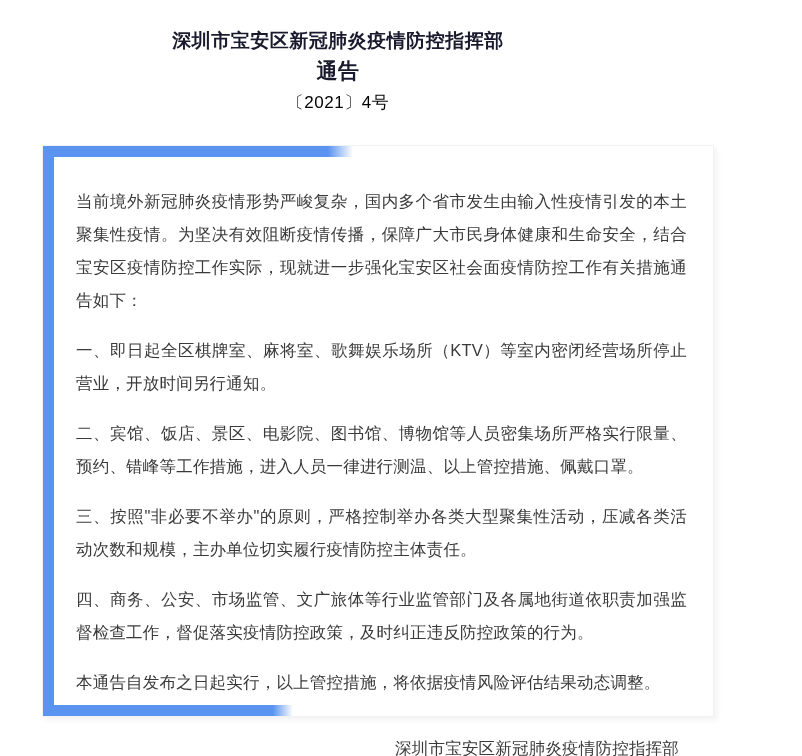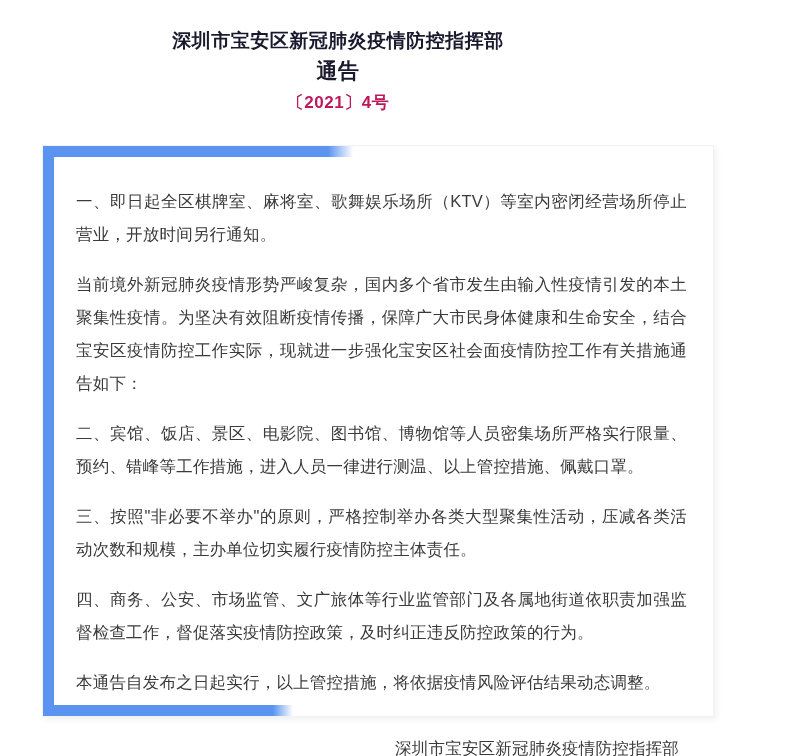--- a/index.html
+++ b/index.html
@@ -32,22 +32,22 @@
     font-weight: bold;
     color: #1a1a2e;
     letter-spacing: 0.5px;
     line-height: 1.55;
   }
   .doc-title-line.sub {
     font-size: 21px;
   }
   .doc-docnum {
     font-size: 17px;
-    font-weight: bold;
-    color: #be185d;
+    font-weight: normal;
+    color: #000000;
     line-height: 1.75;
     letter-spacing: 0.5px;
   }
 
   
   .notice-card {
     position: absolute;
     left: 42px;
     top: 145px;
     width: 672px;
@@ -131,23 +131,23 @@
     <div class="doc-docnum">〔2021〕4号</div>
   </div>
 
   <div class="notice-card">
     <div class="accent-left"></div>
     <div class="accent-top"></div>
     <div class="accent-bottom"></div>
 
     <div class="card-inner">
 
+      <p class="para">当前境外新冠肺炎疫情形势严峻复杂，国内多个省市发生由输入性疫情引发的本土聚集性疫情。为坚决有效阻断疫情传播，保障广大市民身体健康和生命安全，结合宝安区疫情防控工作实际，现就进一步强化宝安区社会面疫情防控工作有关措施通告如下：</p>
+
       <p class="para">一、即日起全区棋牌室、麻将室、歌舞娱乐场所（KTV）等室内密闭经营场所停止营业，开放时间另行通知。</p>
-
-      <p class="para">当前境外新冠肺炎疫情形势严峻复杂，国内多个省市发生由输入性疫情引发的本土聚集性疫情。为坚决有效阻断疫情传播，保障广大市民身体健康和生命安全，结合宝安区疫情防控工作实际，现就进一步强化宝安区社会面疫情防控工作有关措施通告如下：</p>
 
       <p class="para">二、宾馆、饭店、景区、电影院、图书馆、博物馆等人员密集场所严格实行限量、预约、错峰等工作措施，进入人员一律进行测温、以上管控措施、佩戴口罩。</p>
 
       <p class="para">三、按照"非必要不举办"的原则，严格控制举办各类大型聚集性活动，压减各类活动次数和规模，主办单位切实履行疫情防控主体责任。</p>
 
       <p class="para">四、商务、公安、市场监管、文广旅体等行业监管部门及各属地街道依职责加强监督检查工作，督促落实疫情防控政策，及时纠正违反防控政策的行为。</p>
 
       <p class="para">本通告自发布之日起实行，以上管控措施，将依据疫情风险评估结果动态调整。</p>
 
       <div class="signature">

